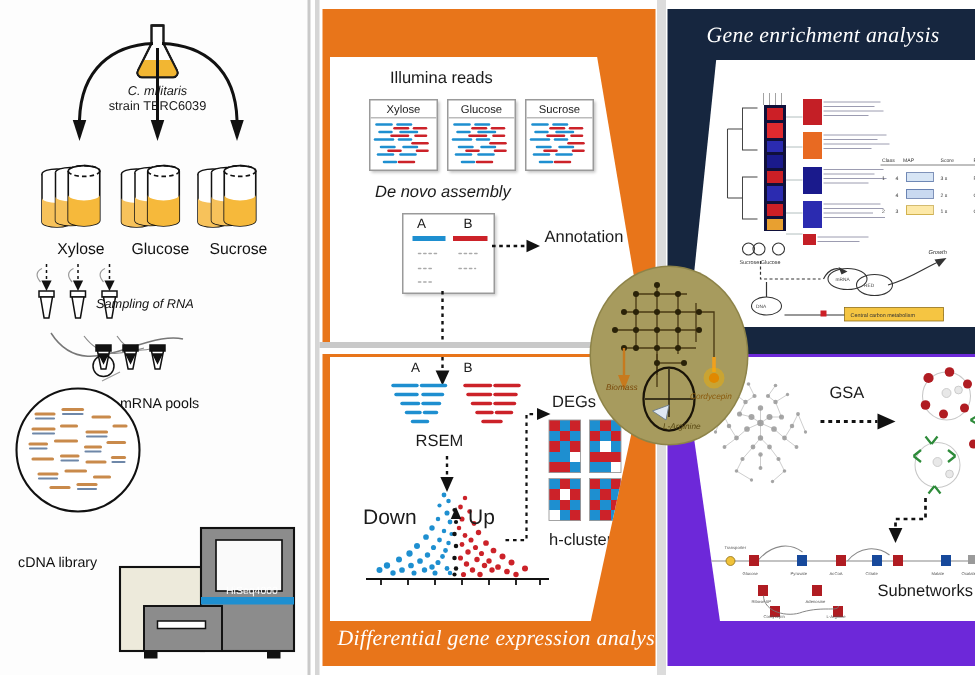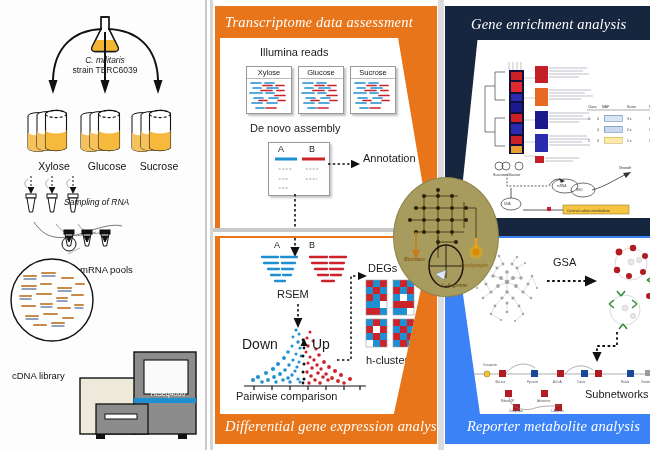--- a/index.html
+++ b/index.html
@@ -25,21 +25,21 @@
   
   .v-divider{position:absolute;background:#c5c5c5;}
   .h-divider{position:absolute;background:#c5c5c5;}
 
   
   .quad{position:absolute;overflow:hidden;}
 
   #q-tm{left:215px;top:6px;width:222px;height:222px;background:#E8751A;}
   #q-bm{left:215px;top:236px;width:222px;height:208px;background:#E8751A;}
   #q-tr{left:445px;top:6px;width:205px;height:272px;background:#16263F;}
-  #q-br{left:445px;top:236px;width:205px;height:208px;background:#3b82f6;}
+  #q-br{left:445px;top:236px;width:205px;height:208px;background:#6d28d9;}
 
   .quad-title{position:absolute;color:#ffffff;font-family:"Liberation Serif",serif;font-style:italic;
                font-size:14.5px;letter-spacing:.2px;white-space:nowrap;}
 
   
   .sheet{position:absolute;background:#ffffff;}
 
   #sheet-tm{left:5px;top:32px;width:212px;height:202px;
             clip-path:polygon(0 0, 84% 0, 100% 100%, 0 100%);}
   #sheet-bm{left:5px;top:2px;width:212px;height:176px;
@@ -47,21 +47,21 @@
   #sheet-tr{left:14px;top:34px;width:205px;height:178px;
             clip-path:polygon(9% 0, 100% 0, 100% 100%, 0 100%);}
   #sheet-br{left:10px;top:2px;width:208px;height:176px;
             clip-path:polygon(0 0, 100% 0, 100% 100%, 12% 100%);}
 
   
   .lbl{position:absolute;color:#1b1b1b;white-space:nowrap;}
   .lbl-11{font-size:11px;}
   .lbl-10{font-size:14px;}
   .lbl-9{font-size:9px;}
-  .italic{}
+  .italic{font-style:italic;}
 
   
   .readcard{position:absolute;width:44px;height:46px;background:#ffffff;border:1px solid #9a9a9a;
             box-shadow:1.5px 1.5px 2px rgba(0,0,0,.25);}
   .readcard .cap{font-size:7.5px;text-align:center;color:#1a1a1a;line-height:11px;border-bottom:1px solid #bbb;}
 
   .assemblycard{position:absolute;width:60px;height:52px;background:#fff;border:1px solid #9a9a9a;
                 box-shadow:1.5px 1.5px 2px rgba(0,0,0,.22);}
 
   
@@ -247,21 +247,20 @@
       <text x="90" y="50" font-family="Liberation Sans, sans-serif" font-size="7" fill="#ffffff" text-anchor="middle">HiSeq4000</text>
     </svg>
   </div>
 
   <div id="left-border-r" class="v-divider"></div>
   <div class="v-divider" style="left:210px;top:0;width:3px;height:450px;background:#d6d6d6;"></div>
   <div class="h-divider" style="left:213px;top:228px;width:437px;height:4px;background:#c9c9c9;"></div>
   <div class="v-divider" style="left:438px;top:0;width:6px;height:450px;background:#dcdcdc;"></div>
 
   <div class="quad" id="q-tm">
-    <div class="quad-title" style="left:10px;top:8px;">Transcriptome data assessment</div>
 
     <div class="sheet" id="sheet-tm">
       <div class="lbl lbl-11" style="left:40px;top:8px;">Illumina reads</div>
 
       <div class="readcard" style="left:26px;top:28px;">
         <div class="cap">Xylose</div>
         <svg width="42" height="33" viewBox="0 0 42 33">
           <g stroke="#1E8FD0" stroke-width="1.7" stroke-linecap="round">
             <path d="M4 4 h10"></path>
               <path d="M18 4 h9"></path>
@@ -501,21 +500,20 @@
             <path d="M68 64 v4"></path>
           <path d="M86 64 v4"></path>
             <path d="M104 64 v4"></path>
             <path d="M120 64 v4"></path>
         </g>
         <polygon points="64,16 60.5,24 67.5,24" fill="#111"></polygon>
       </svg>
 
       <div class="lbl lbl-10" style="left:22px;top:98px;">Down</div>
       <div class="lbl lbl-10" style="left:92px;top:98px;">Up</div>
-      <div class="lbl lbl-11" style="left:16px;top:152px;">Pairwise comparison</div>
 
       <svg class="abs" style="left:113px;top:26px;" width="38" height="100" viewBox="0 0 38 100">
         <path d="M4 96 h14 v-84 h8" stroke="#111" stroke-width="1.5" fill="none" stroke-dasharray="2.4 2.6"></path>
         <polygon points="34,12 25,8 25,16" fill="#111"></polygon>
       </svg>
       <div class="lbl lbl-11" style="left:148px;top:24px;">DEGs</div>
 
       <svg class="abs" style="left:146px;top:42px;" width="56" height="72" viewBox="0 0 56 72">
         <g shape-rendering="crispEdges">
 
@@ -881,21 +879,20 @@
           <text x="32" y="46">Ribose-5P</text>
             <text x="68" y="46">Adenosine</text>
           <text x="40" y="56">Cordycepin</text>
             <text x="82" y="56">L-Arginine</text>
         </g>
       </svg>
 
       <div class="lbl lbl-11" style="left:130px;top:150px;">Subnetworks</div>
     </div>
 
-    <div class="quad-title" style="left:22px;top:182px;">Reporter metabolite analysis</div>
   </div>
 
   <div id="center-circle">
     <svg class="abs" style="left:0;top:0;" width="104" height="118" viewBox="0 0 104 118">
       <g stroke="#4a3a14" stroke-width=".9" fill="none">
         <path d="M30 18 h34"></path>
           <path d="M22 30 h50"></path>
           <path d="M16 42 h56"></path>
           <path d="M22 54 h48"></path>
         <path d="M30 18 v36"></path>

